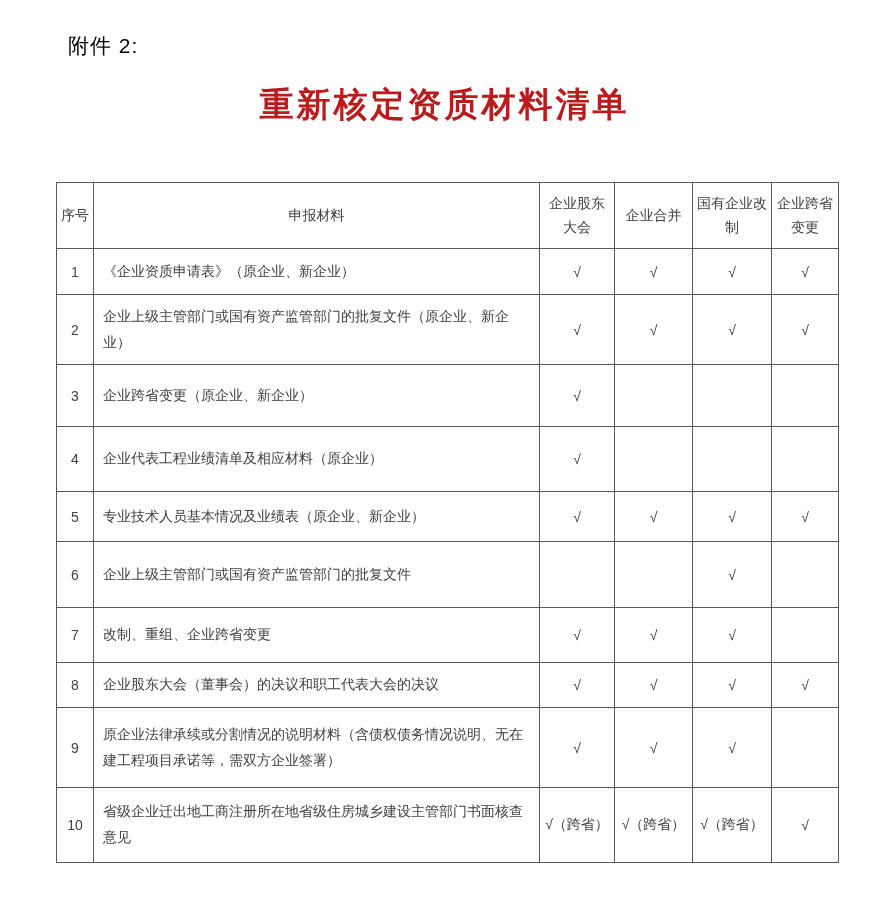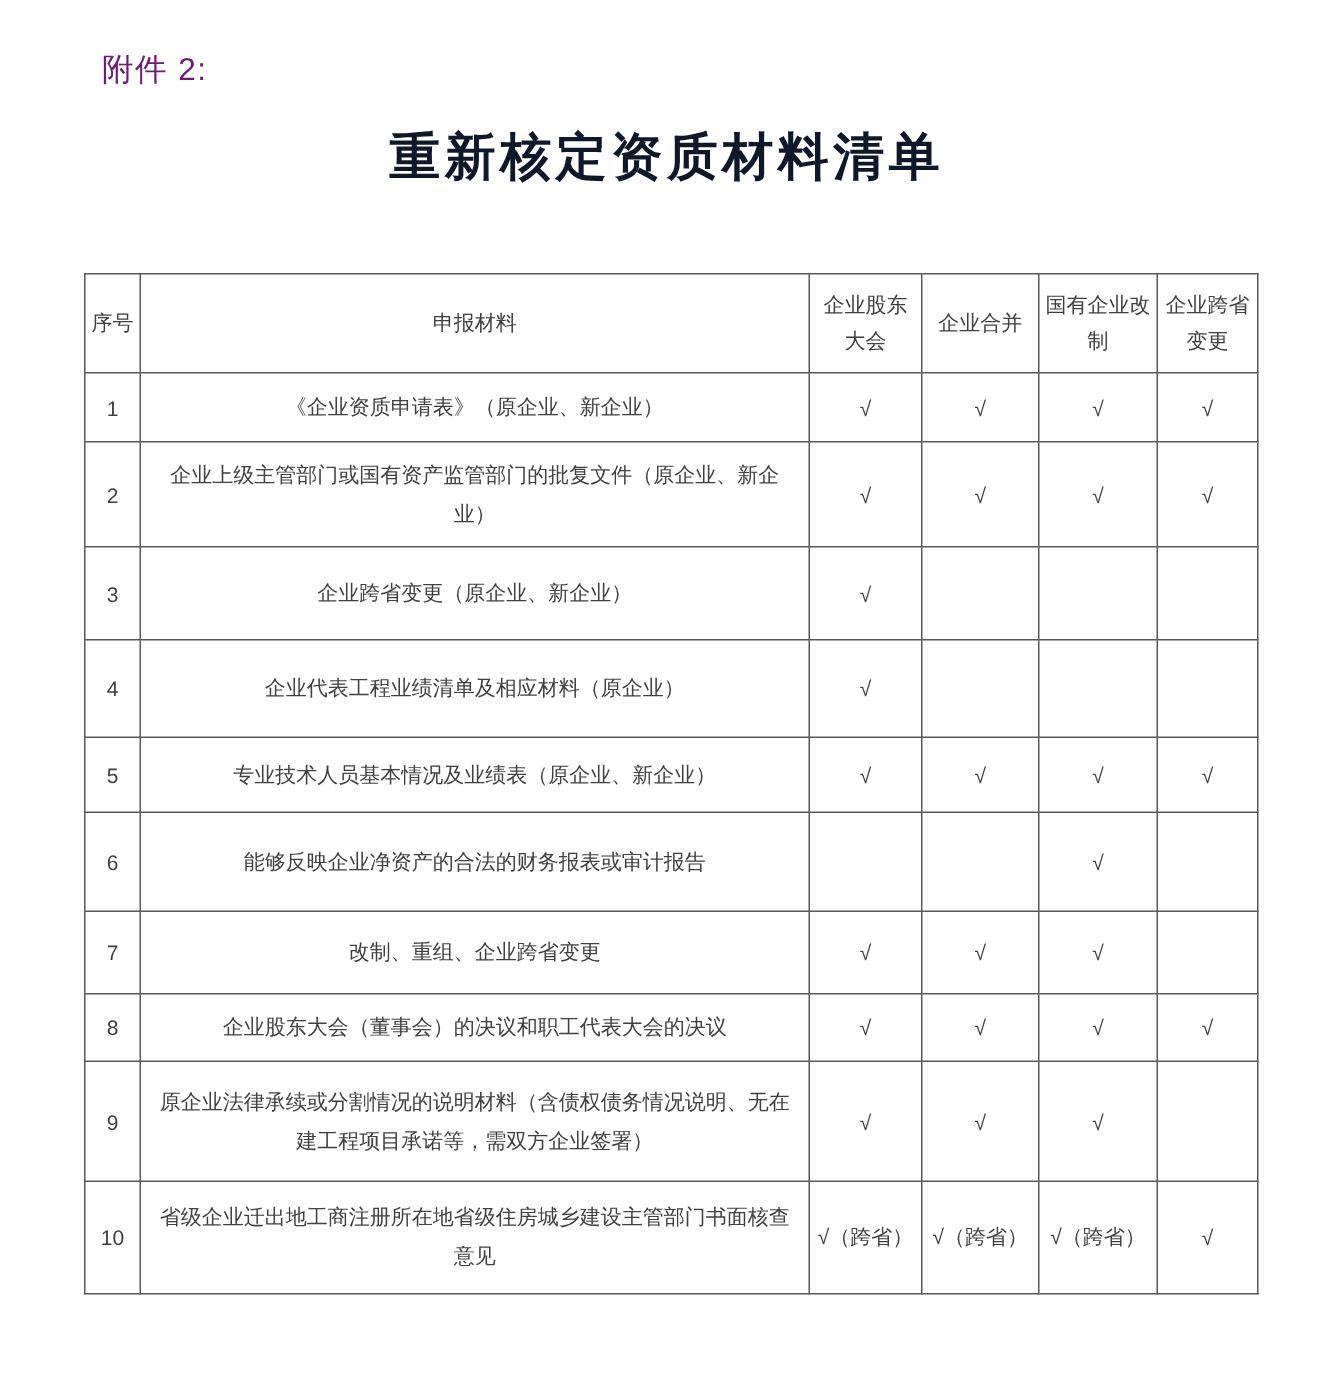--- a/index.html
+++ b/index.html
@@ -7,32 +7,32 @@
     width: 889px; height: 918px;
     background: #ffffff;
     font-family: "Liberation Sans", "DejaVu Sans", sans-serif;
     position: relative;
     overflow: hidden;
   }
   .attachment-label {
     position: absolute;
     left: 68px; top: 32px;
     font-size: 21px;
-    color: #701a75;
+    color: #000000;
     letter-spacing: 1px;
   }
   .doc-title {
     position: absolute;
     left: 0; top: 82px;
     width: 889px;
     text-align: center;
     font-family: "Liberation Serif", "DejaVu Serif", serif;
     font-size: 34px;
     font-weight: bold;
-    color: #0f172a;
+    color: #b91c1c;
     letter-spacing: 3px;
   }
   table.materials {
     position: absolute;
     left: 56px; top: 182px;
     width: 782px;
     border-collapse: collapse;
     table-layout: fixed;
   }
   table.materials th, table.materials td {
@@ -45,21 +45,21 @@
   th.h-cell {
     text-align: center;
     padding: 2px 4px;
     line-height: 1.7;
   }
   td.c-no {
     text-align: center;
     font-size: 14px;
   }
   td.c-mat {
-    text-align: center;
+    text-align: left;
     padding: 4px 9px;
     line-height: 1.85;
   }
   td.c-mark {
     text-align: center;
     padding: 0 1px;
     font-size: 13px;
   }
   tr.hdr   { height: 66px; }
   tr.row1  { height: 46px; }
@@ -134,21 +134,21 @@
     <tr class="row5">
       <td class="c-no">5</td>
       <td class="c-mat">专业技术人员基本情况及业绩表（原企业、新企业）</td>
       <td class="c-mark">√</td>
       <td class="c-mark">√</td>
       <td class="c-mark">√</td>
       <td class="c-mark">√</td>
     </tr>
     <tr class="row6">
       <td class="c-no">6</td>
-      <td class="c-mat">能够反映企业净资产的合法的财务报表或审计报告</td>
+      <td class="c-mat">企业上级主管部门或国有资产监管部门的批复文件</td>
       <td class="c-mark"></td>
       <td class="c-mark"></td>
       <td class="c-mark">√</td>
       <td class="c-mark"></td>
     </tr>
     <tr class="row7">
       <td class="c-no">7</td>
       <td class="c-mat">改制、重组、企业跨省变更</td>
       <td class="c-mark">√</td>
       <td class="c-mark">√</td>

